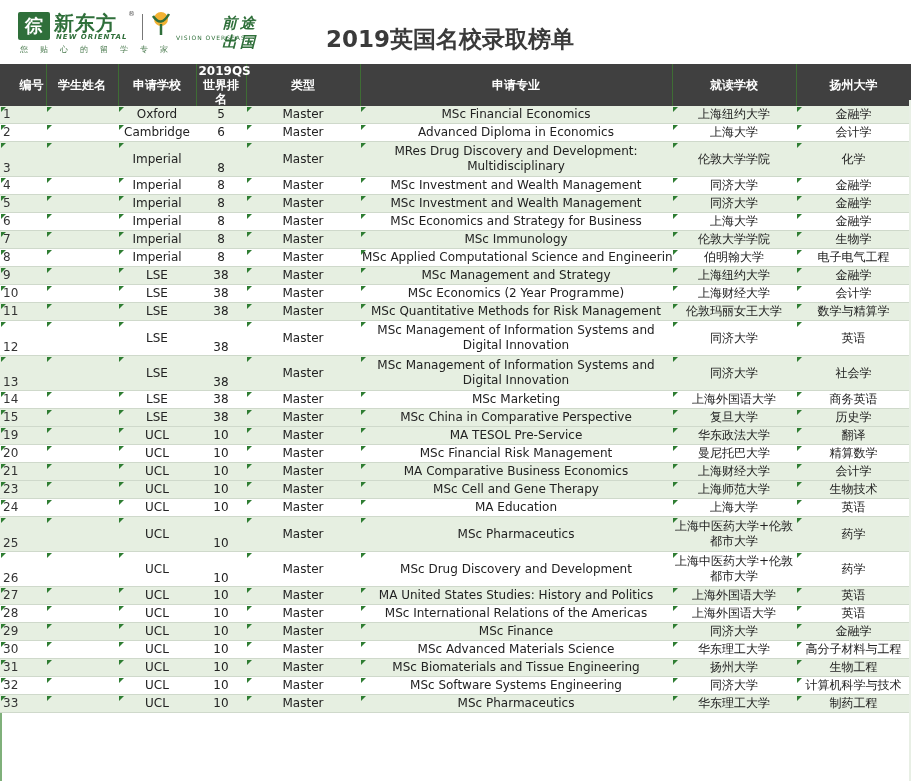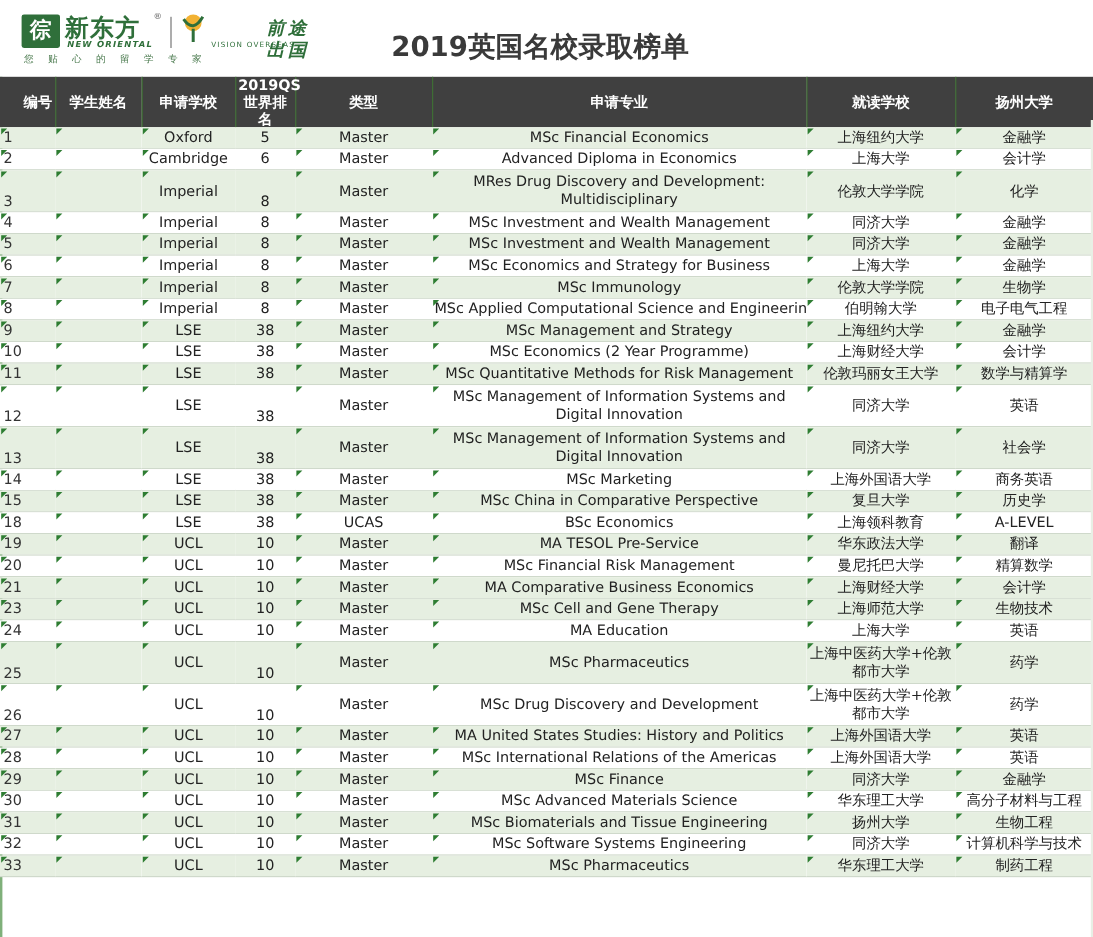--- a/index.html
+++ b/index.html
@@ -276,32 +276,20 @@
         <td class="name">
           <span class="tri"></span>
         </td>
         <td class="school">LSE<span class="tri"></span></td>
         <td class="rank">38</td>
         <td class="type">Master<span class="tri"></span></td>
         <td class="program">MSc China in Comparative Perspective<span class="tri"></span></td>
         <td class="fschool">复旦大学<span class="tri"></span></td>
         <td class="fmajor">历史学<span class="tri"></span></td>
       </tr>
-      <tr class="even">
-        <td class="num">18<span class="tri"></span></td>
-        <td class="name">
-          <span class="tri"></span>
-        </td>
-        <td class="school">LSE<span class="tri"></span></td>
-        <td class="rank">38</td>
-        <td class="type">UCAS<span class="tri"></span></td>
-        <td class="program">BSc Economics<span class="tri"></span></td>
-        <td class="fschool">上海领科教育<span class="tri"></span></td>
-        <td class="fmajor">A-LEVEL<span class="tri"></span></td>
-      </tr>
       <tr class="odd">
         <td class="num">19<span class="tri"></span></td>
         <td class="name">
           <span class="tri"></span>
         </td>
         <td class="school">UCL<span class="tri"></span></td>
         <td class="rank">10</td>
         <td class="type">Master<span class="tri"></span></td>
         <td class="program">MA TESOL Pre-Service<span class="tri"></span></td>
         <td class="fschool">华东政法大学<span class="tri"></span></td>

